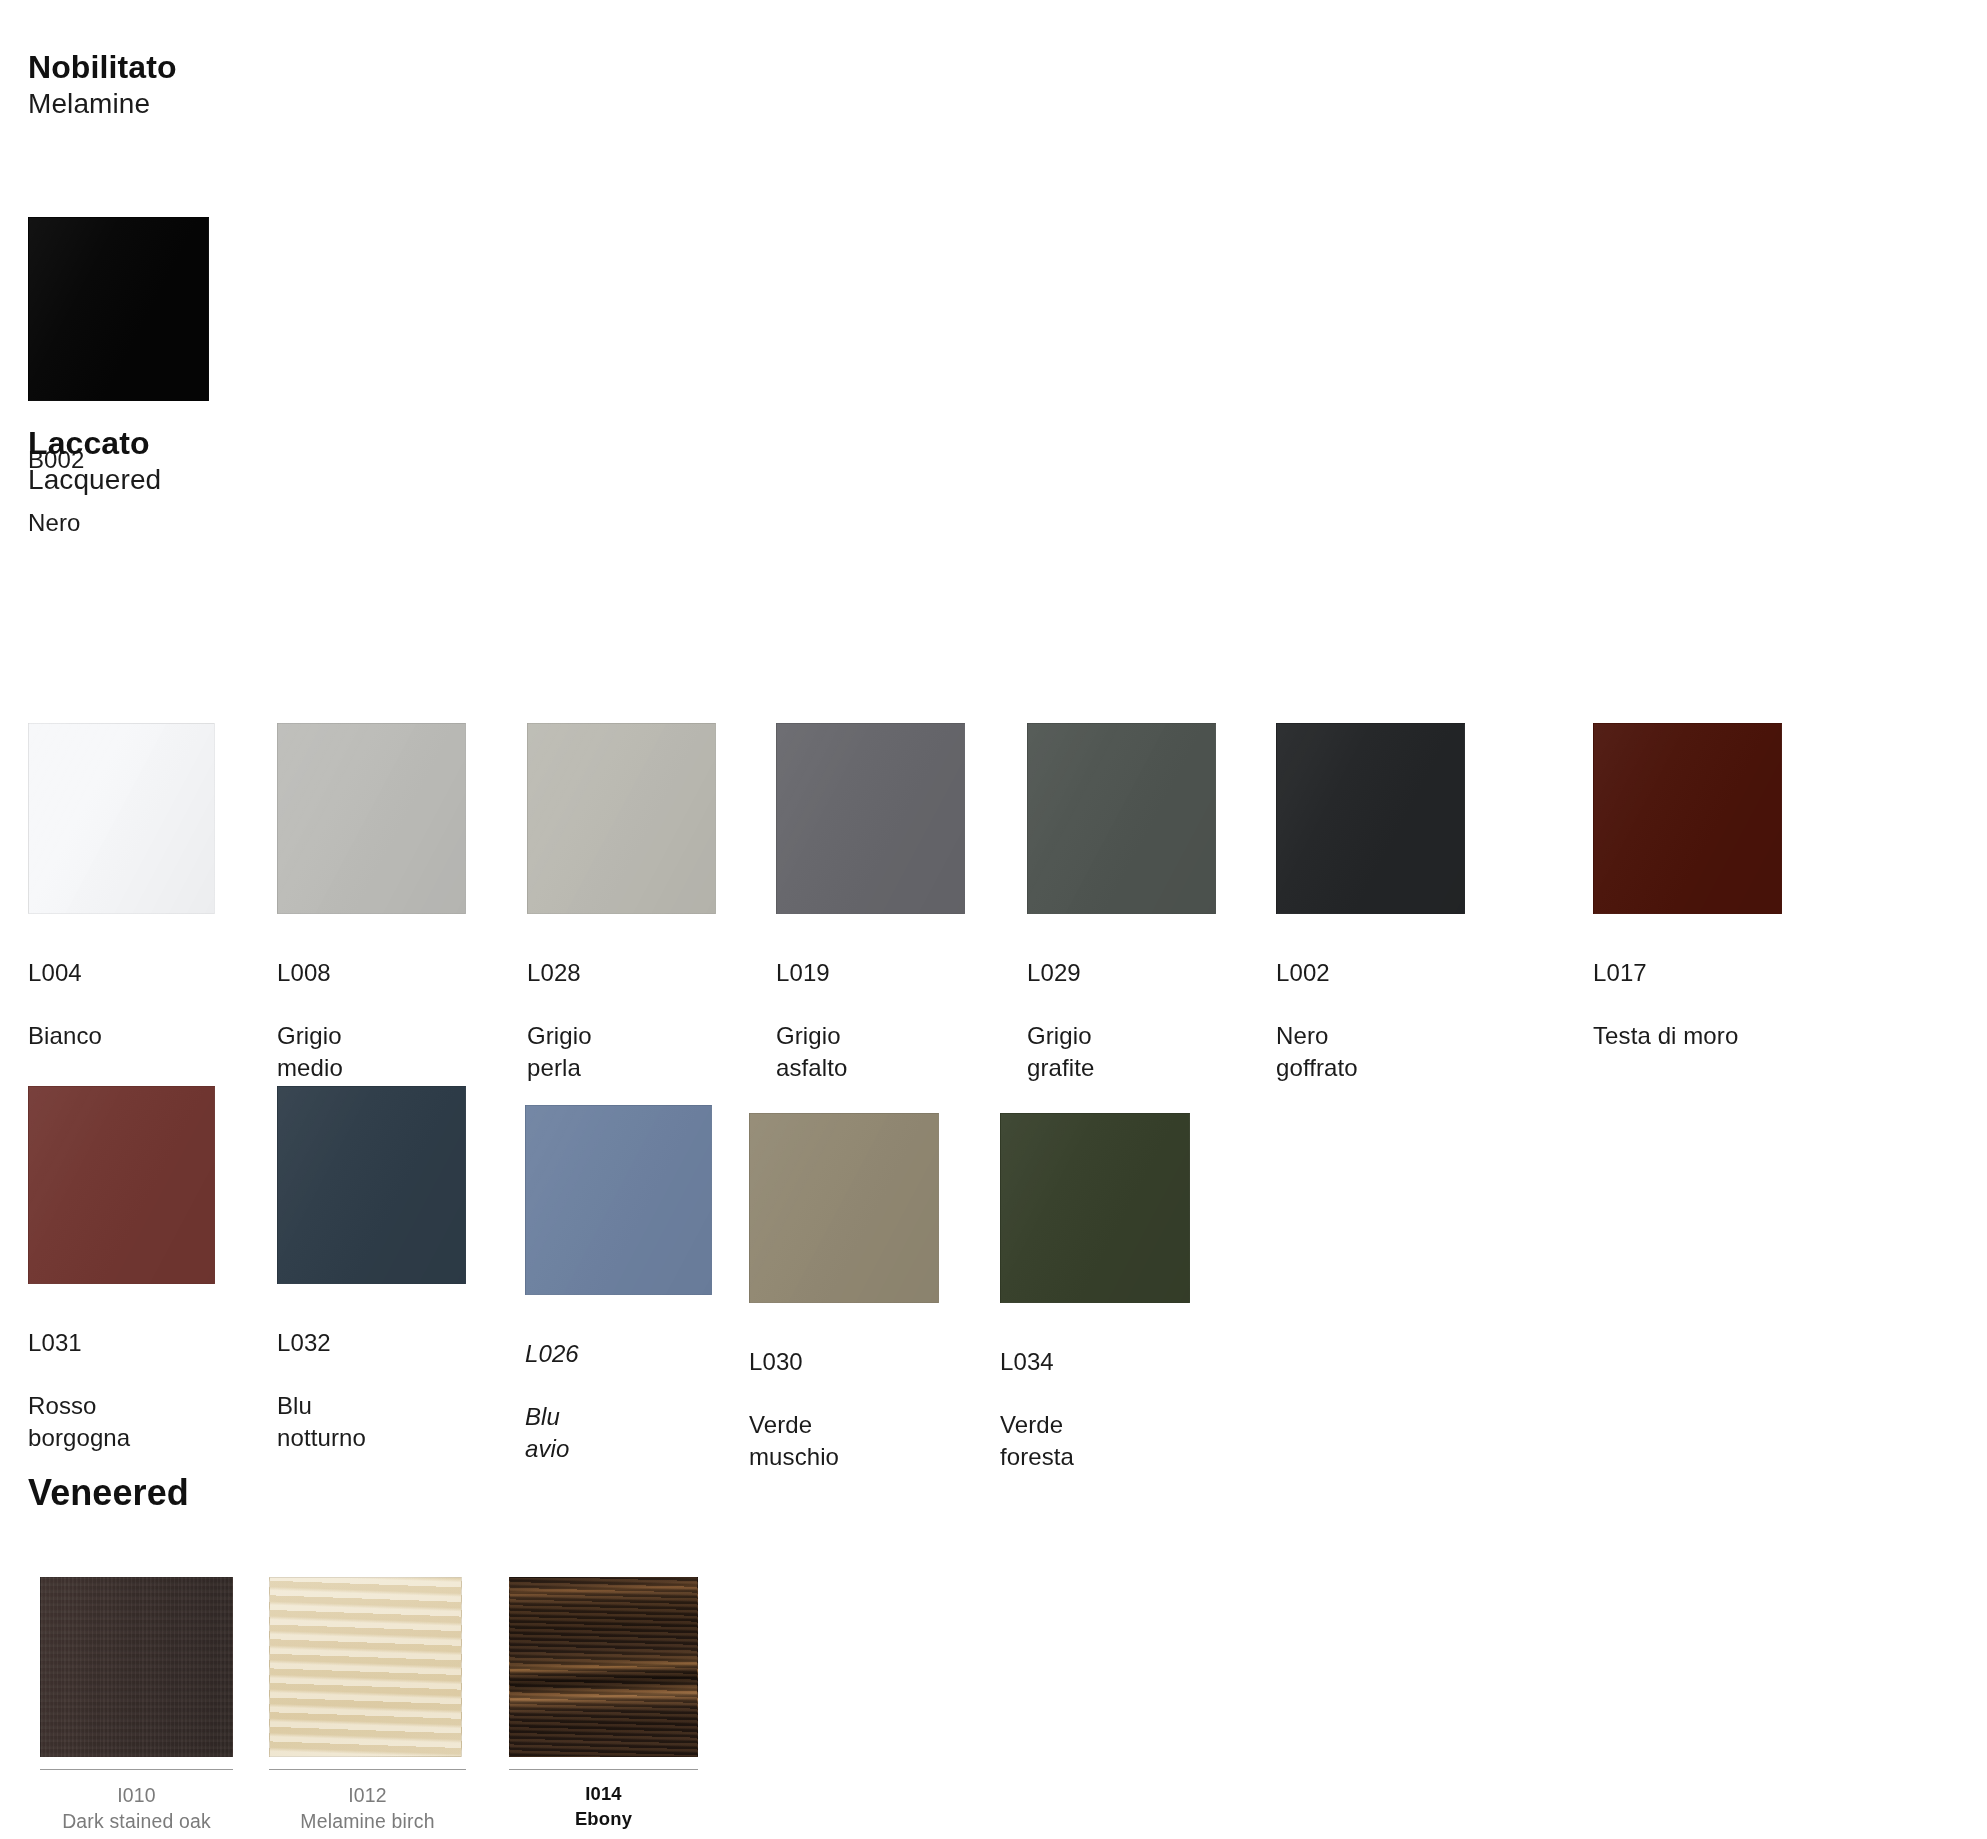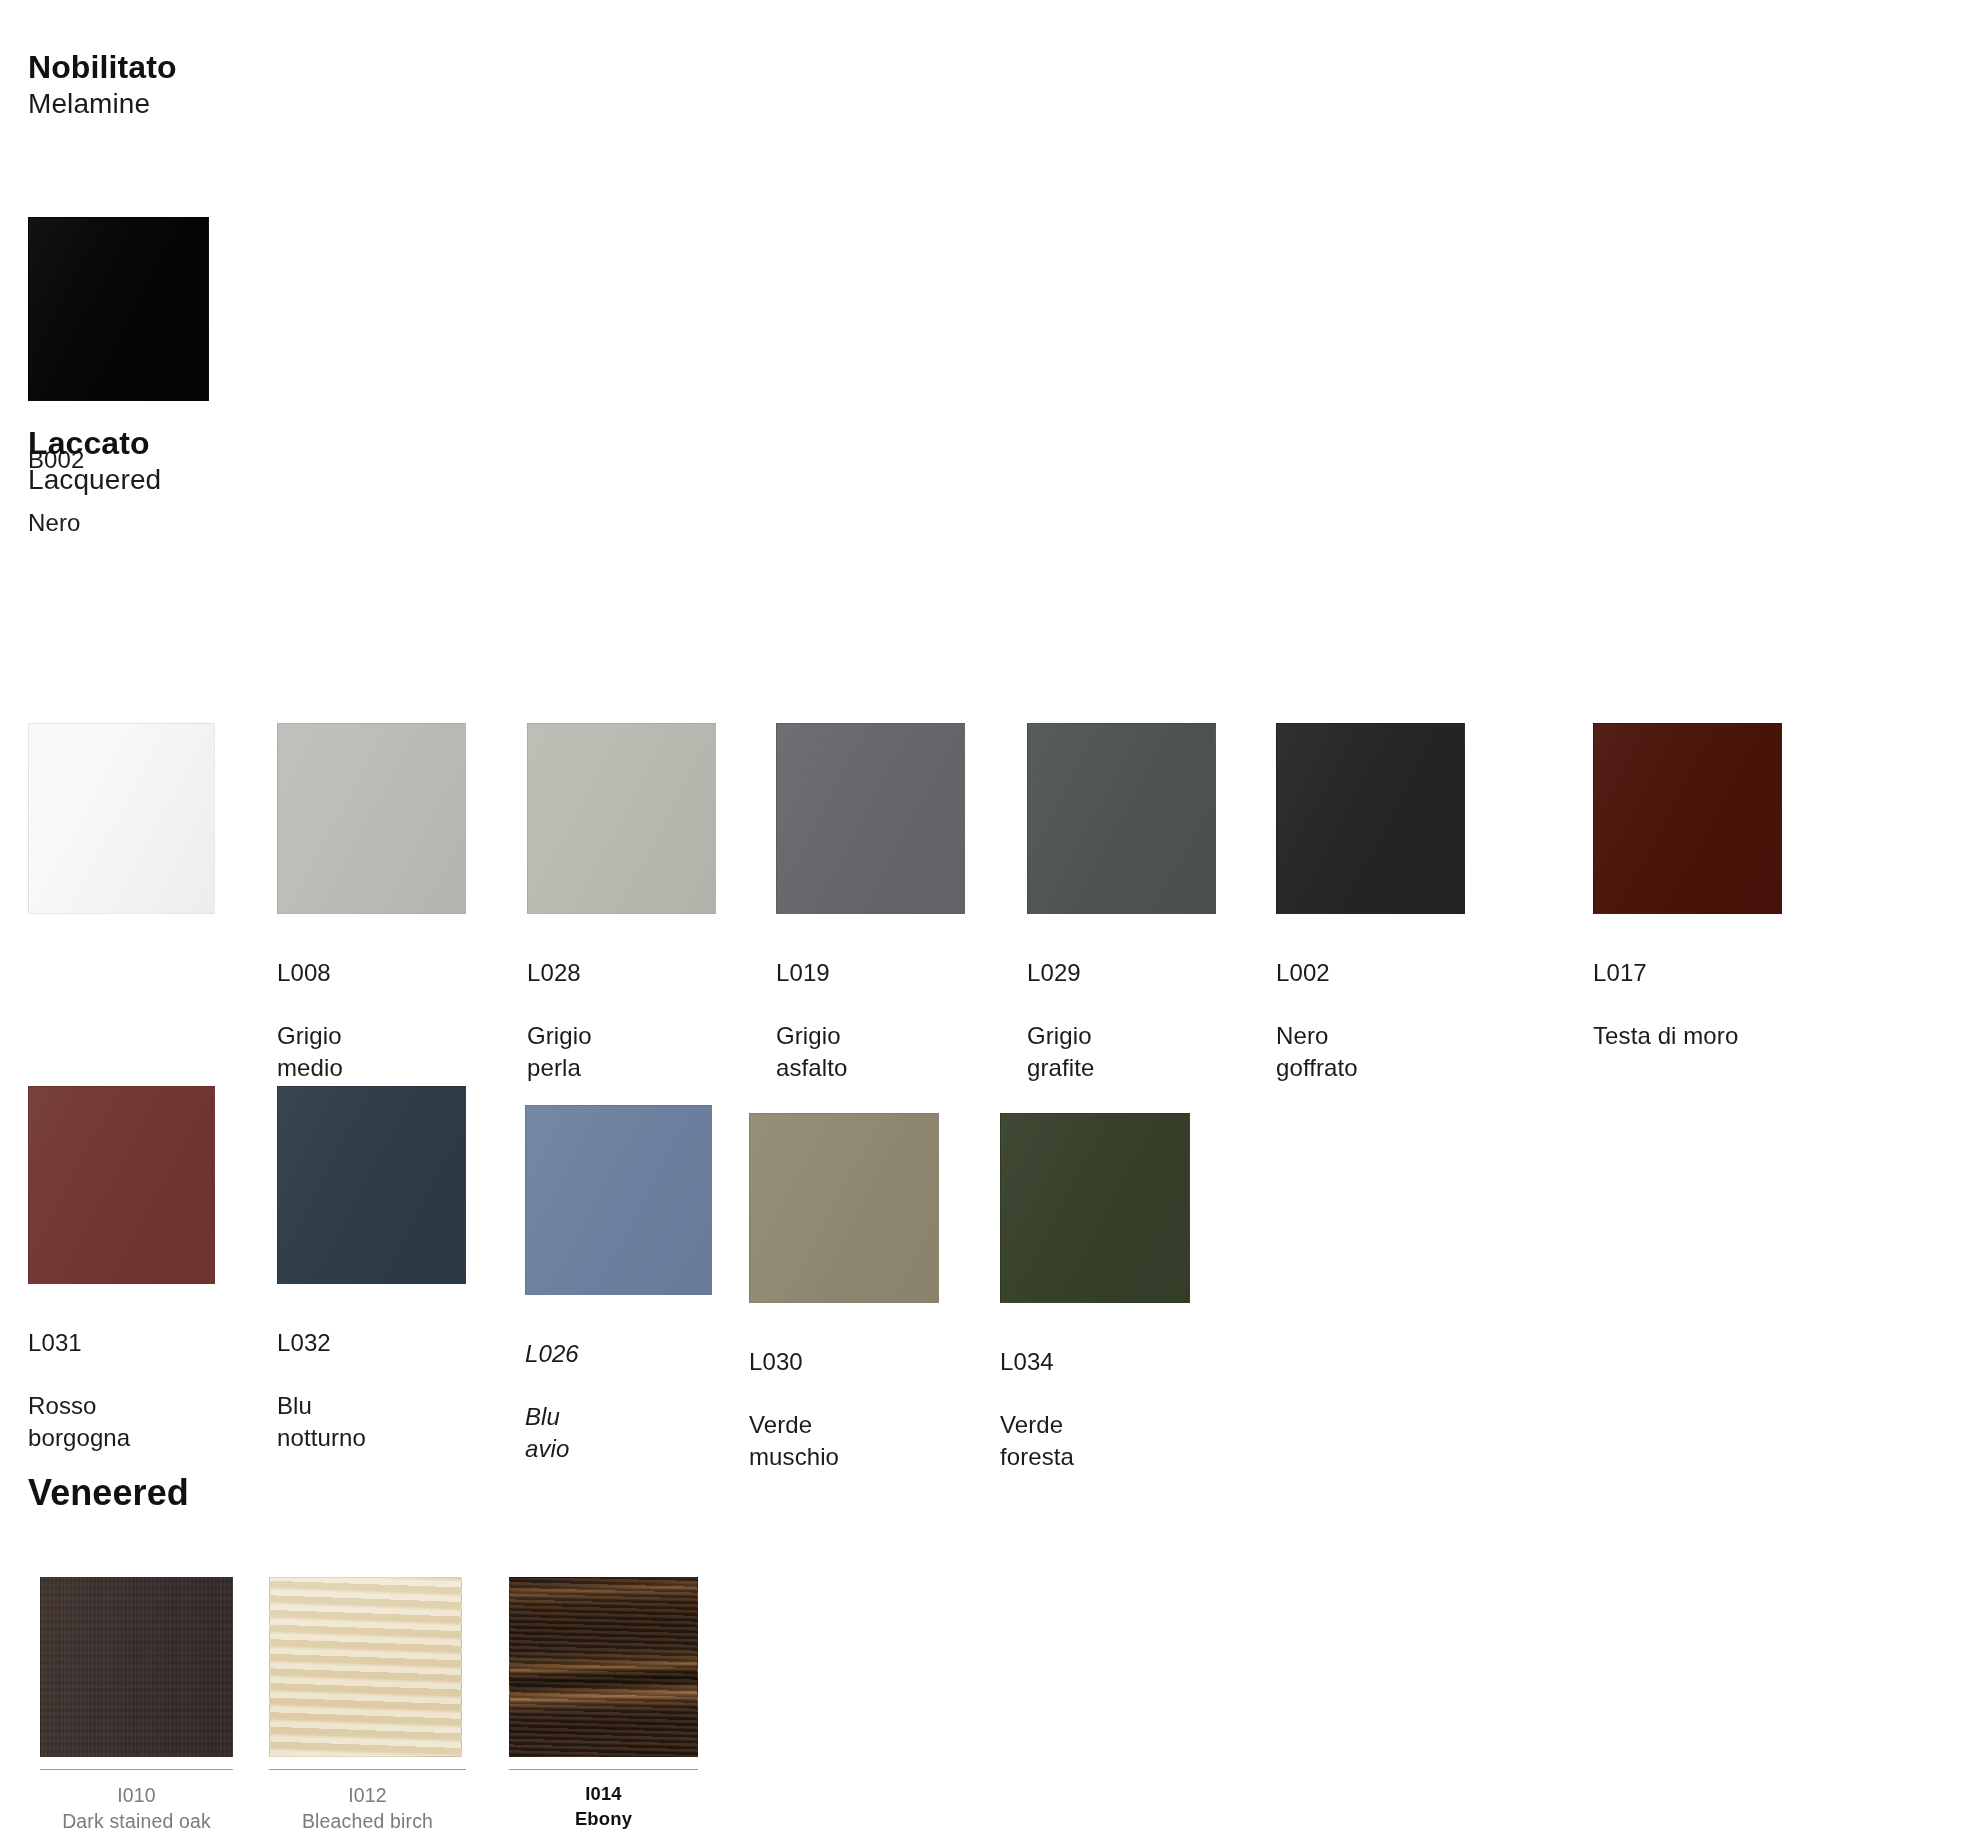--- a/index.html
+++ b/index.html
@@ -192,20 +192,24 @@
     </div>
   </div>
 
   <div class="section-head" style="top:403px;">
     <div class="title-it">Laccato</div>
     <div class="title-en">Lacquered</div>
   </div>
 
   <div class="swatch-cell" style="left:28px; top:702px;">
     <span class="swatch-chip sheen" style="width:187px; height:191px; background-color:#f7f8fa;"></span>
+    <div class="swatch-label">
+      <span class="code">L004</span>
+      <span class="name">Bianco</span>
+    </div>
   </div>
 
   <div class="swatch-cell" style="left:277px; top:702px;">
     <span class="swatch-chip sheen" style="width:189px; height:191px; background-color:#bcbcb8;"></span>
     <div class="swatch-label">
       <span class="code">L008</span>
       <span class="name">Grigio
 medio</span>
     </div>
   </div>
@@ -311,21 +315,21 @@
       <span class="code">I010</span>
       <span class="name">Dark stained oak</span>
     </div>
   </div>
 
   <div class="veneer-cell" style="left:269px; top:1556px; width:197px;">
     <span class="veneer-chip tex-birch" style="width:193px; height:180px;"></span>
     <div class="veneer-rule"></div>
     <div class="veneer-caption">
       <span class="code">I012</span>
-      <span class="name">Bleached birch</span>
+      <span class="name">Melamine birch</span>
     </div>
   </div>
 
   <div class="veneer-cell" style="left:509px; top:1556px; width:189px;">
     <span class="veneer-chip tex-ebony" style="width:189px; height:180px;"></span>
     <div class="veneer-rule"></div>
     <div class="veneer-caption strong">
       <span class="code">I014</span>
       <span class="name">Ebony</span>
     </div>

